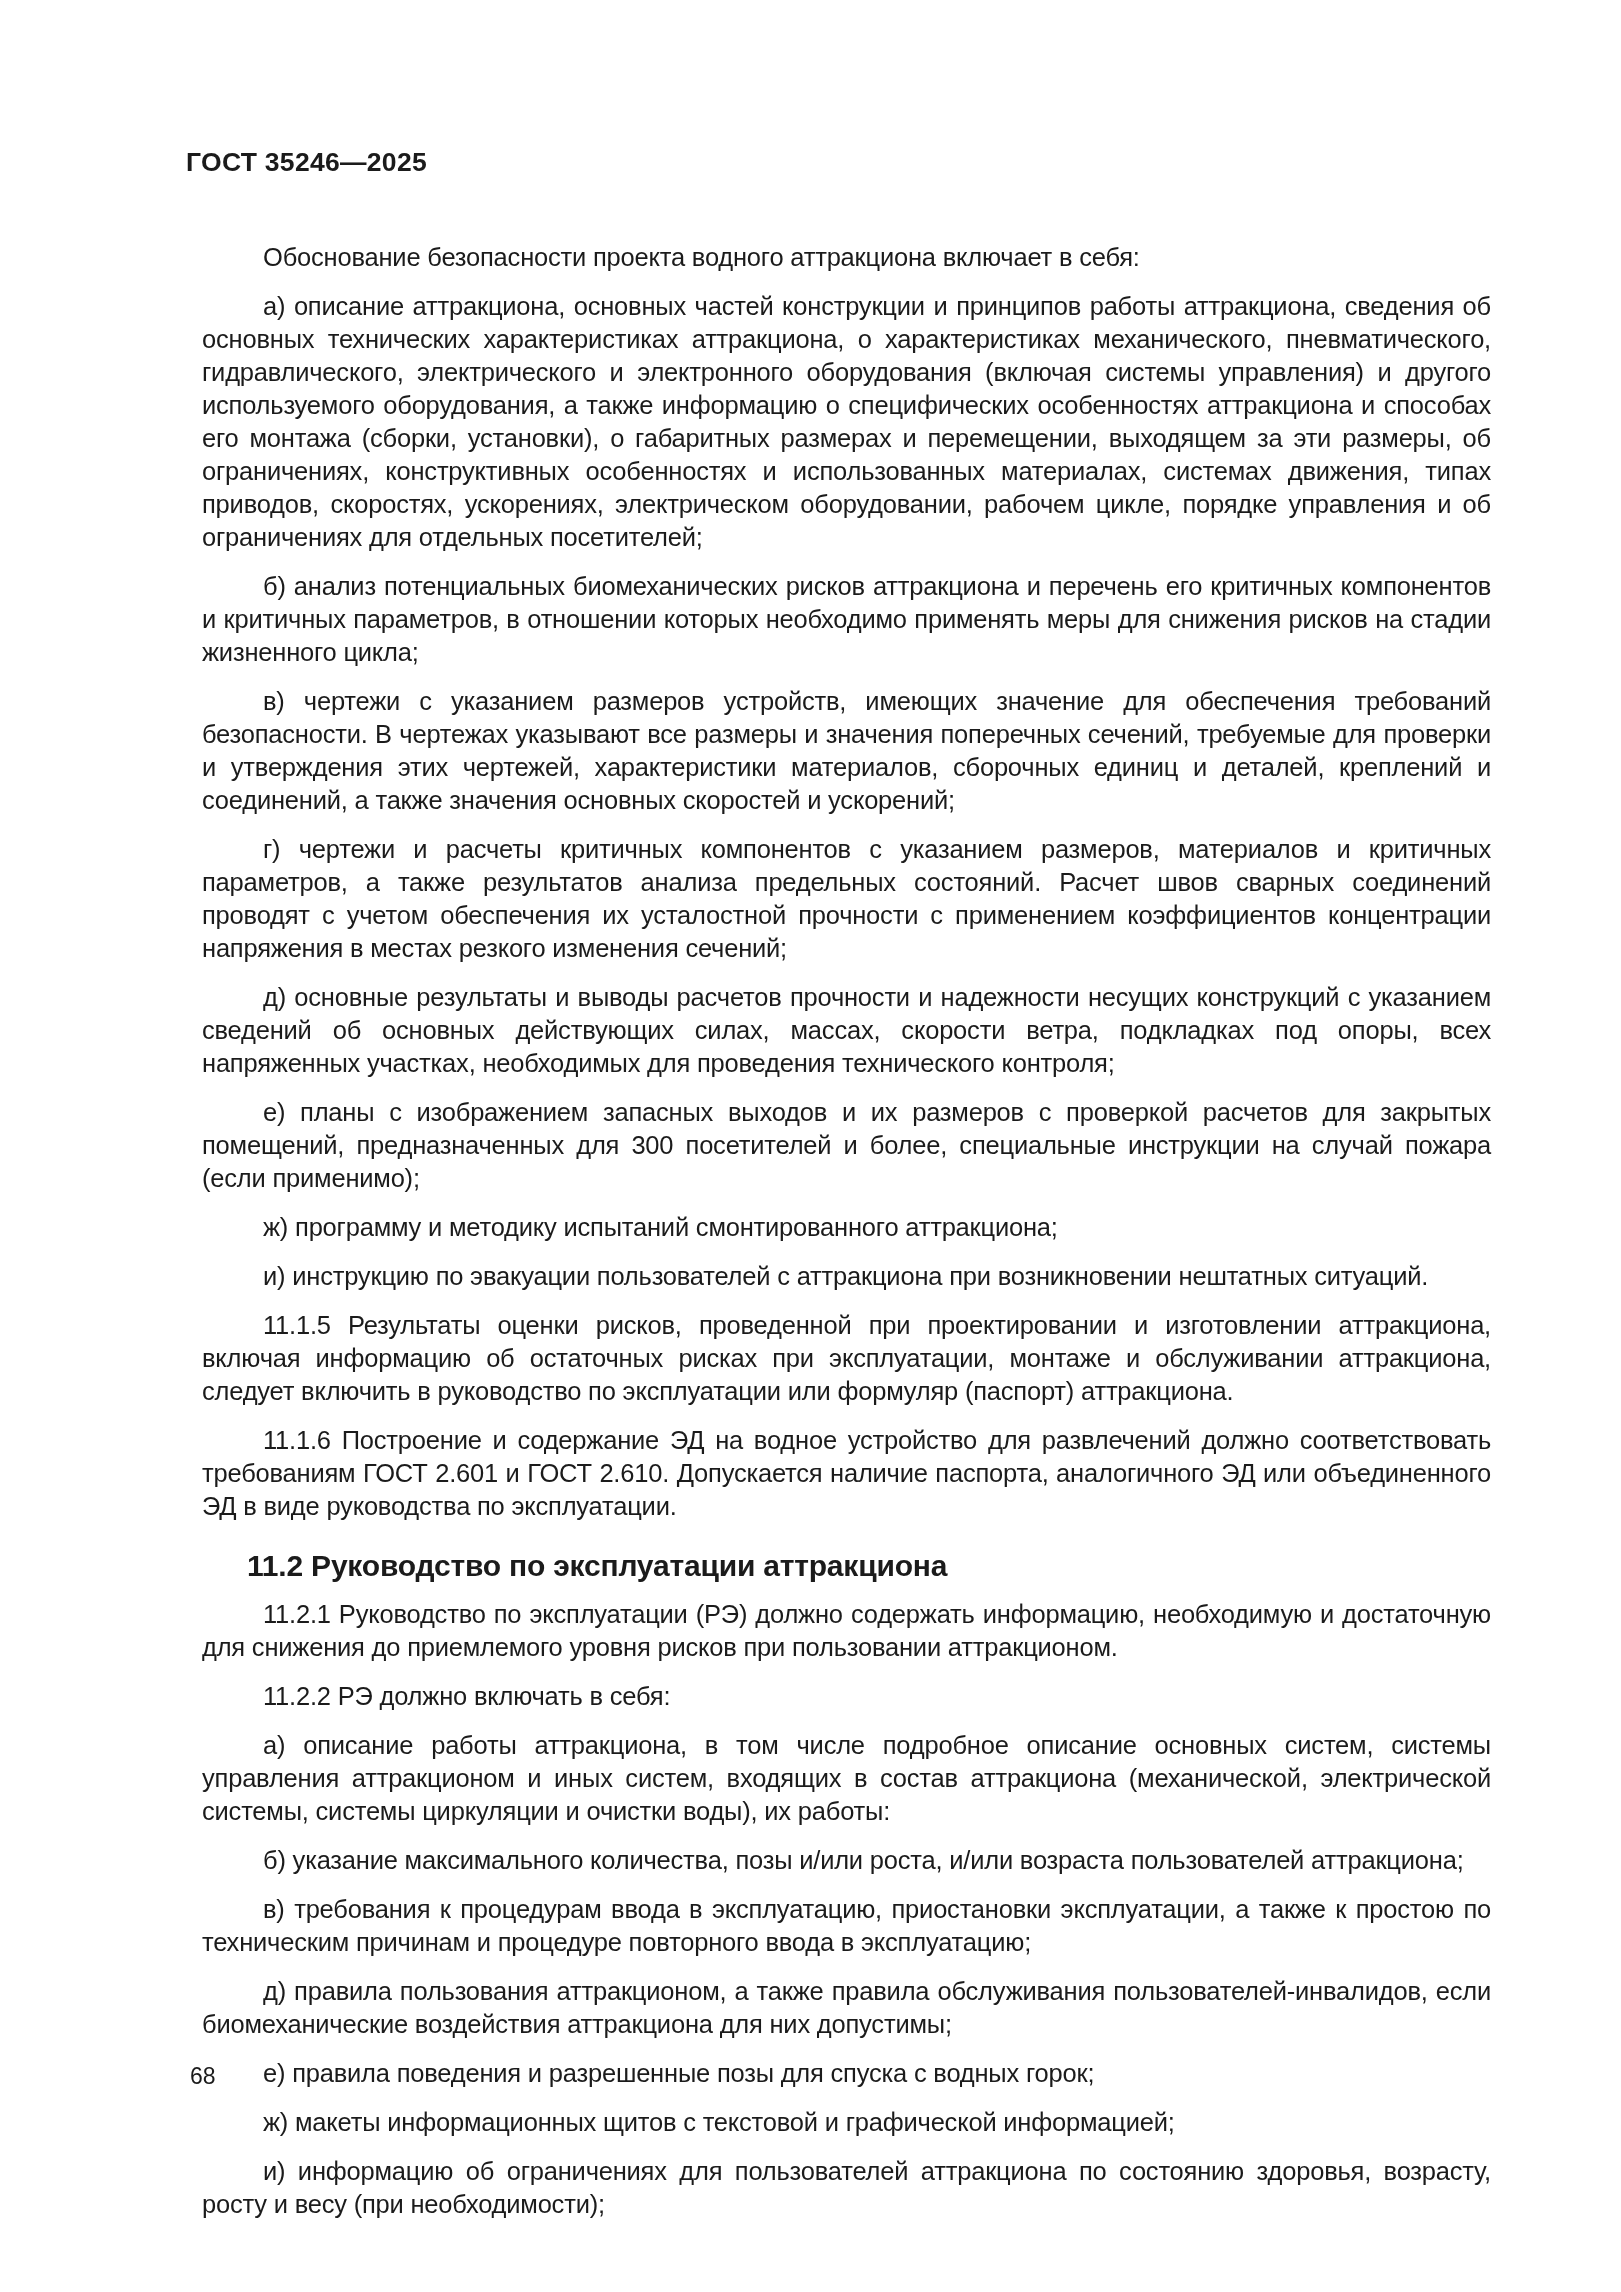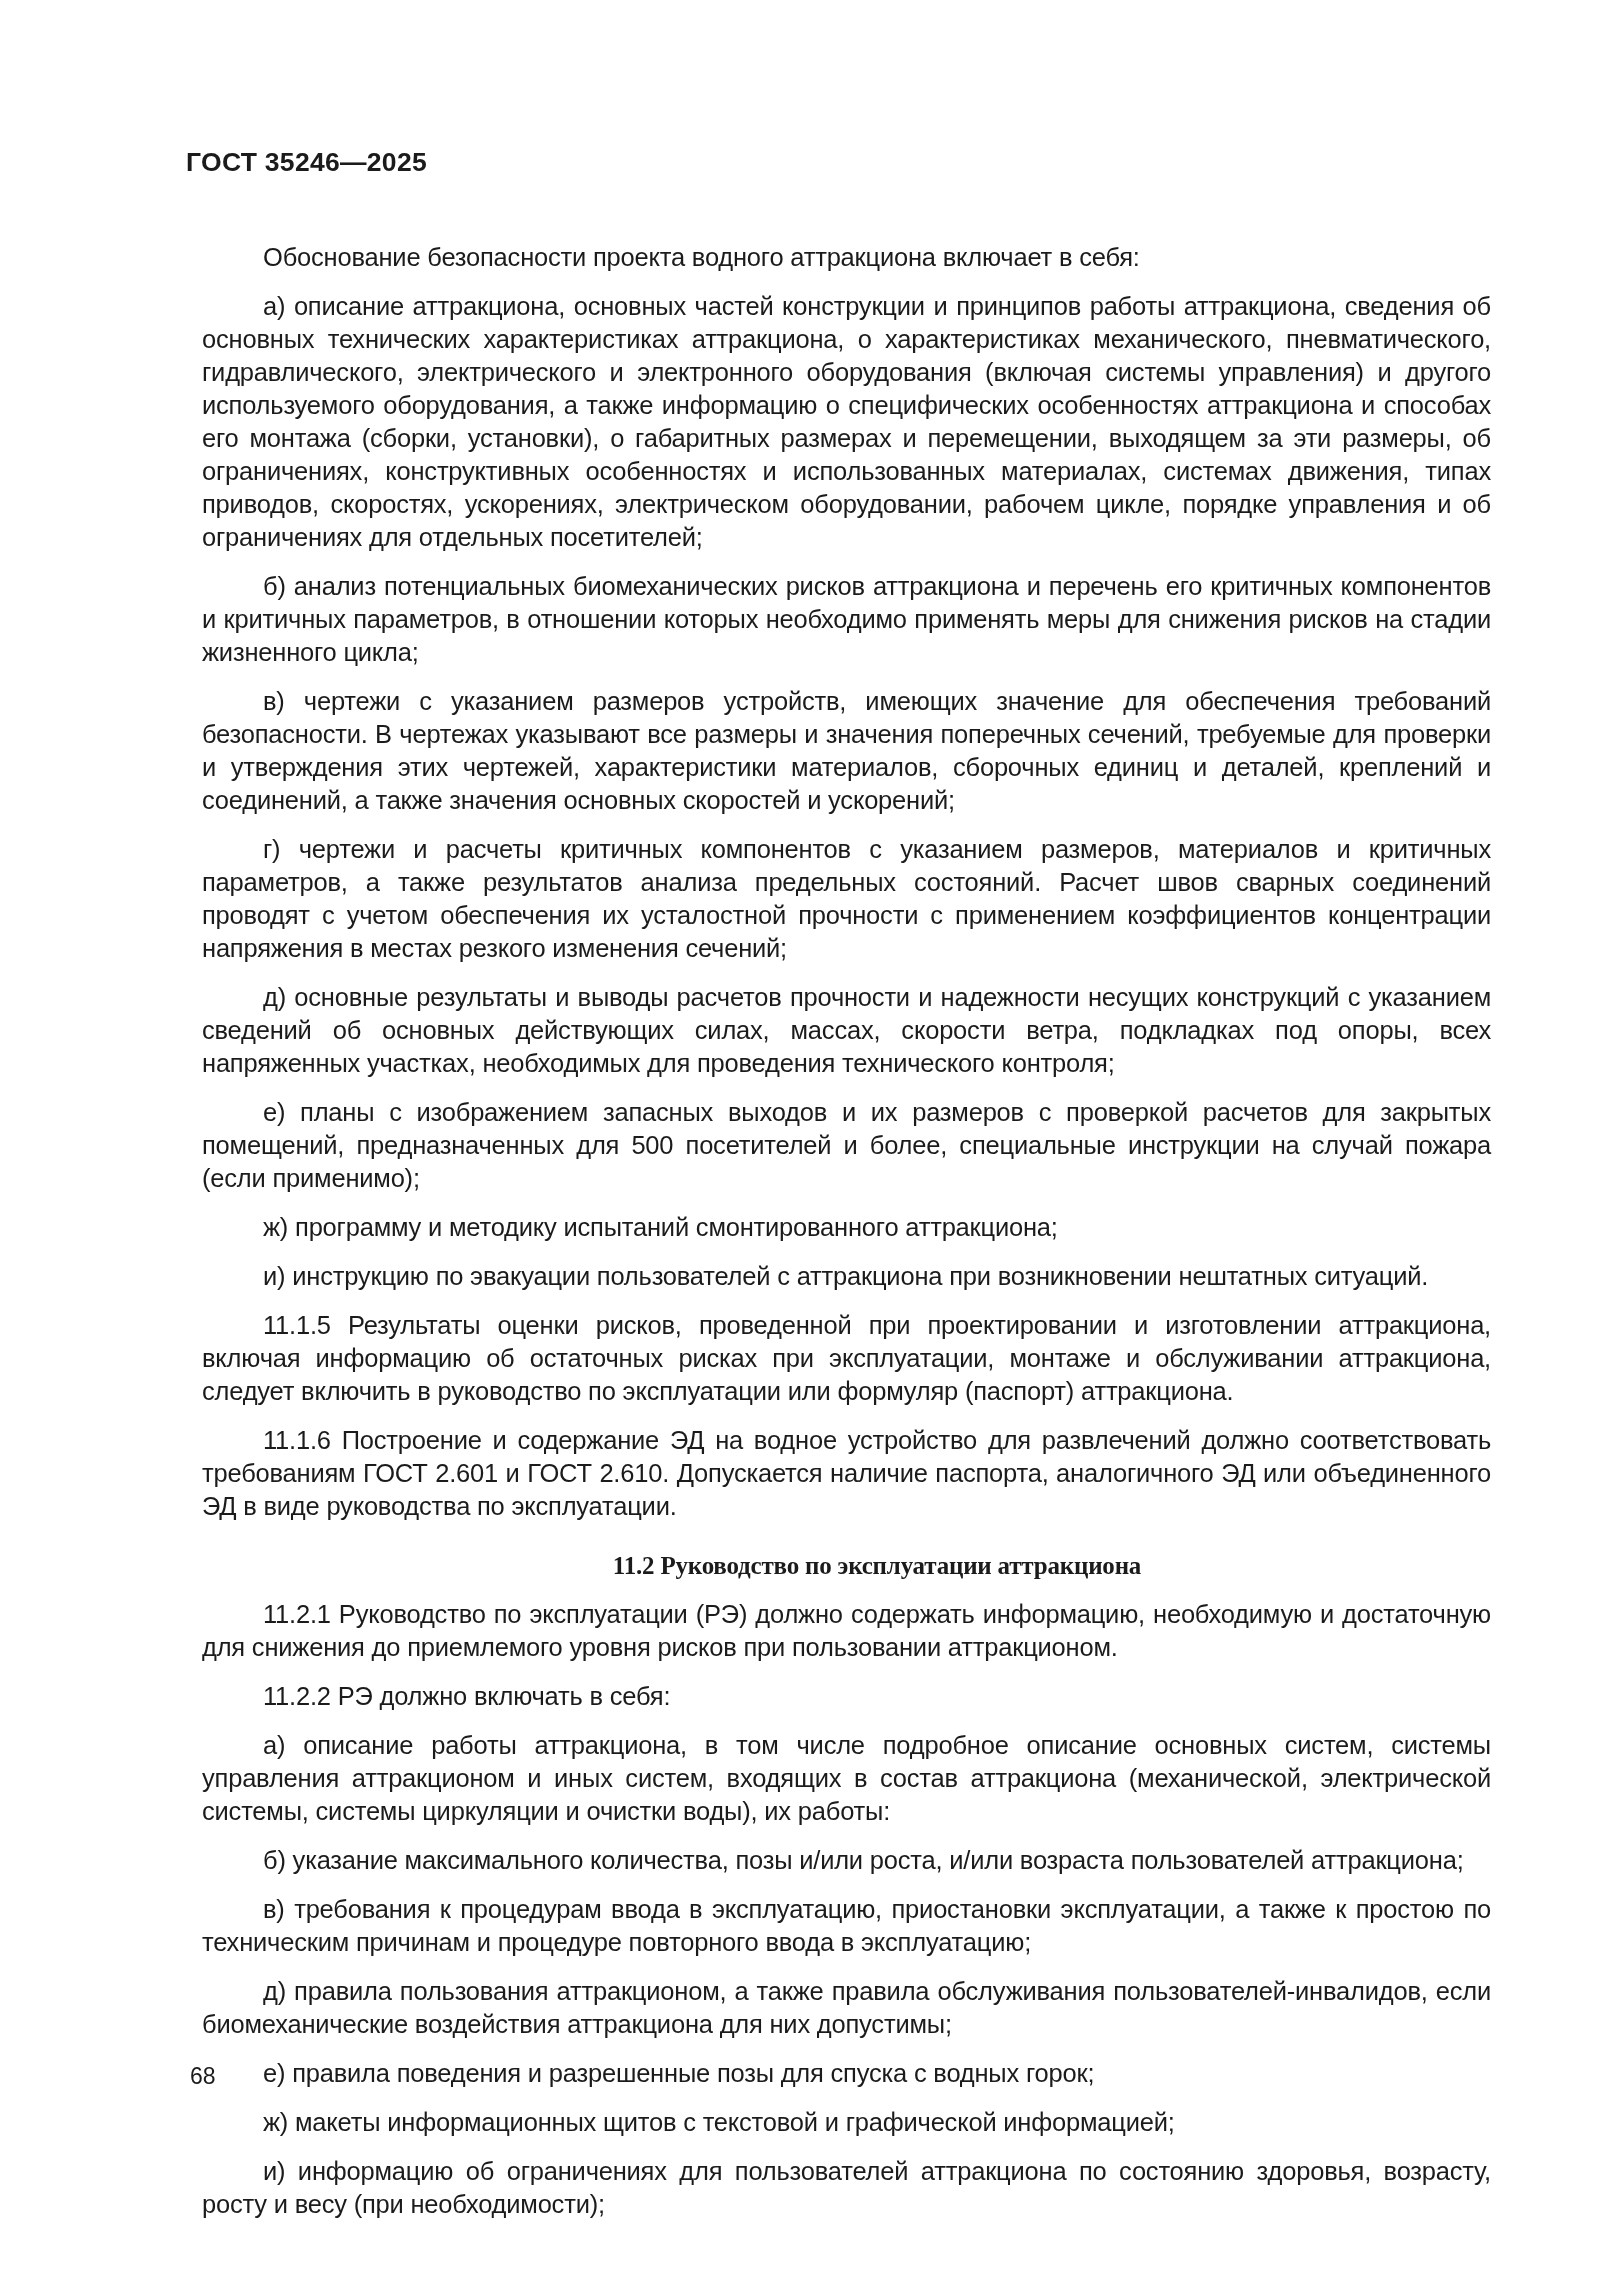--- a/index.html
+++ b/index.html
@@ -36,27 +36,26 @@
     text-align: justify;
     letter-spacing: -0.2px;
     hyphens: auto;
     -webkit-hyphens: auto;
   }
   .para {
     margin: 16px;
     text-indent: 61px;
   }
   .section-heading {
-    font-size: 25px;
+    font-size: 30px;
     line-height: 33px;
     font-weight: bold;
     margin: 25.5px 0 15.7px 0;
     text-indent: 61px;
-    text-align: center;
-    font-family: Liberation Serif, serif;
+    text-align: left;
   }
   .page-number {
     position: absolute;
     left: 190px;
     top: 2060px;
     font-size: 23px;
     line-height: 33px;
   }
 </style>
 </head>
@@ -68,21 +67,21 @@
 
   <div class="body-text">
 
     <div>
         <p class="para">Обоснование безопасности проекта водного аттракциона включает в себя:</p>
         <p class="para">а) описание аттракциона, основных частей конструкции и принципов работы аттракциона, сведения об основных технических характеристиках аттракциона, о характеристиках механического, пневматического, гидравлического, электрического и электронного оборудования (включая системы управления) и другого используемого оборудования, а также информацию о специфических особенностях аттракциона и способах его монтажа (сборки, установки), о габаритных размерах и перемещении, выходящем за эти размеры, об ограничениях, конструктивных особенностях и использованных материалах, системах движения, типах приводов, скоростях, ускорениях, электрическом оборудовании, рабочем цикле, порядке управления и об ограничениях для отдельных посетителей;</p>
         <p class="para">б) анализ потенциальных биомеханических рисков аттракциона и перечень его критичных компонентов и критичных параметров, в отношении которых необходимо применять меры для снижения рисков на стадии жизненного цикла;</p>
         <p class="para">в) чертежи с указанием размеров устройств, имеющих значение для обеспечения требований безопасности. В чертежах указывают все размеры и значения поперечных сечений, требуемые для проверки и утверждения этих чертежей, характеристики материалов, сборочных единиц и деталей, креплений и соединений, а также значения основных скоростей и ускорений;</p>
         <p class="para">г) чертежи и расчеты критичных компонентов с указанием размеров, материалов и критичных параметров, а также результатов анализа предельных состояний. Расчет швов сварных соединений проводят с учетом обеспечения их усталостной прочности с применением коэффициентов концентрации напряжения в местах резкого изменения сечений;</p>
         <p class="para">д) основные результаты и выводы расчетов прочности и надежности несущих конструкций с указанием сведений об основных действующих силах, массах, скорости ветра, подкладках под опоры, всех напряженных участках, необходимых для проведения технического контроля;</p>
-        <p class="para">е) планы с изображением запасных выходов и их размеров с проверкой расчетов для закрытых помещений, предназначенных для 500 посетителей и более, специальные инструкции на случай пожара (если применимо);</p>
+        <p class="para">е) планы с изображением запасных выходов и их размеров с проверкой расчетов для закрытых помещений, предназначенных для 300 посетителей и более, специальные инструкции на случай пожара (если применимо);</p>
         <p class="para">ж) программу и методику испытаний смонтированного аттракциона;</p>
         <p class="para">и) инструкцию по эвакуации пользователей с аттракциона при возникновении нештатных ситуаций.</p>
         <p class="para">11.1.5 Результаты оценки рисков, проведенной при проектировании и изготовлении аттракциона, включая информацию об остаточных рисках при эксплуатации, монтаже и обслуживании аттракциона, следует включить в руководство по эксплуатации или формуляр (паспорт) аттракциона.</p>
         <p class="para">11.1.6 Построение и содержание ЭД на водное устройство для развлечений должно соответствовать требованиям ГОСТ 2.601 и ГОСТ 2.610. Допускается наличие паспорта, аналогичного ЭД или объединенного ЭД в виде руководства по эксплуатации.</p>
       </div>
 
     <h2 class="section-heading">11.2 Руководство по эксплуатации аттракциона</h2>
 
     <div>
         <p class="para">11.2.1 Руководство по эксплуатации (РЭ) должно содержать информацию, необходимую и достаточную для снижения до приемлемого уровня рисков при пользовании аттракционом.</p>

